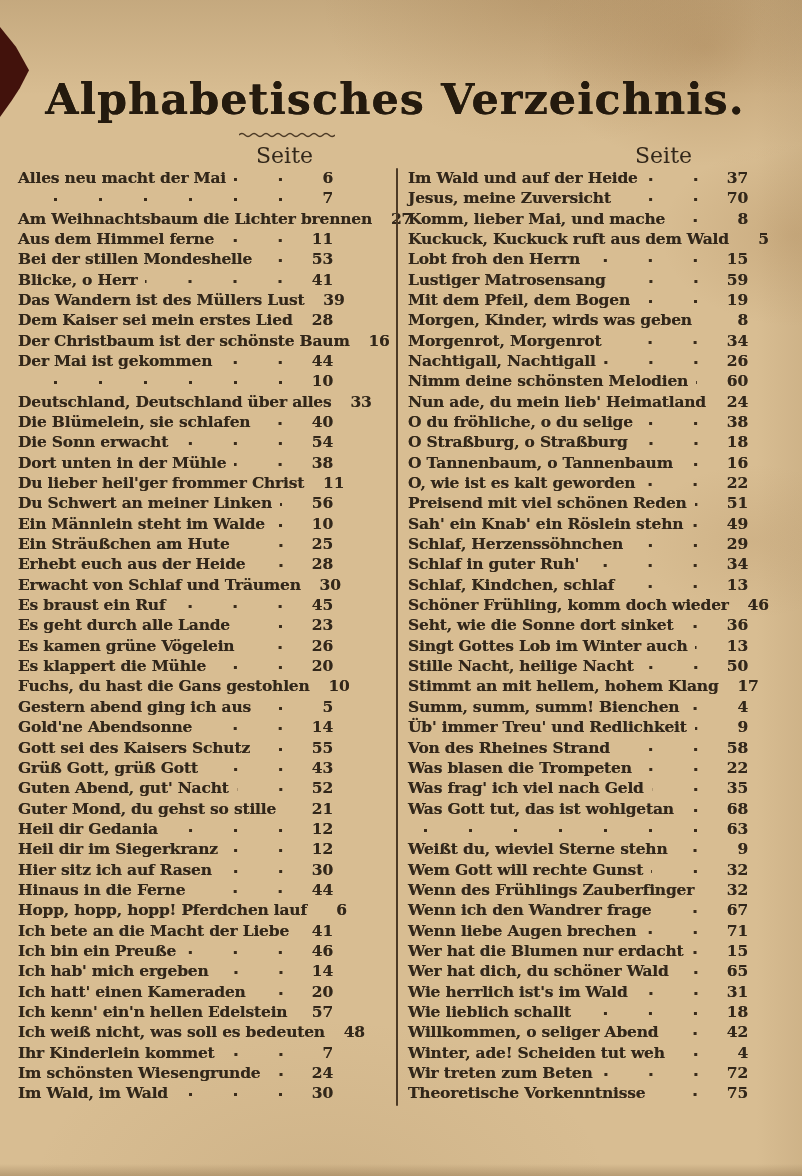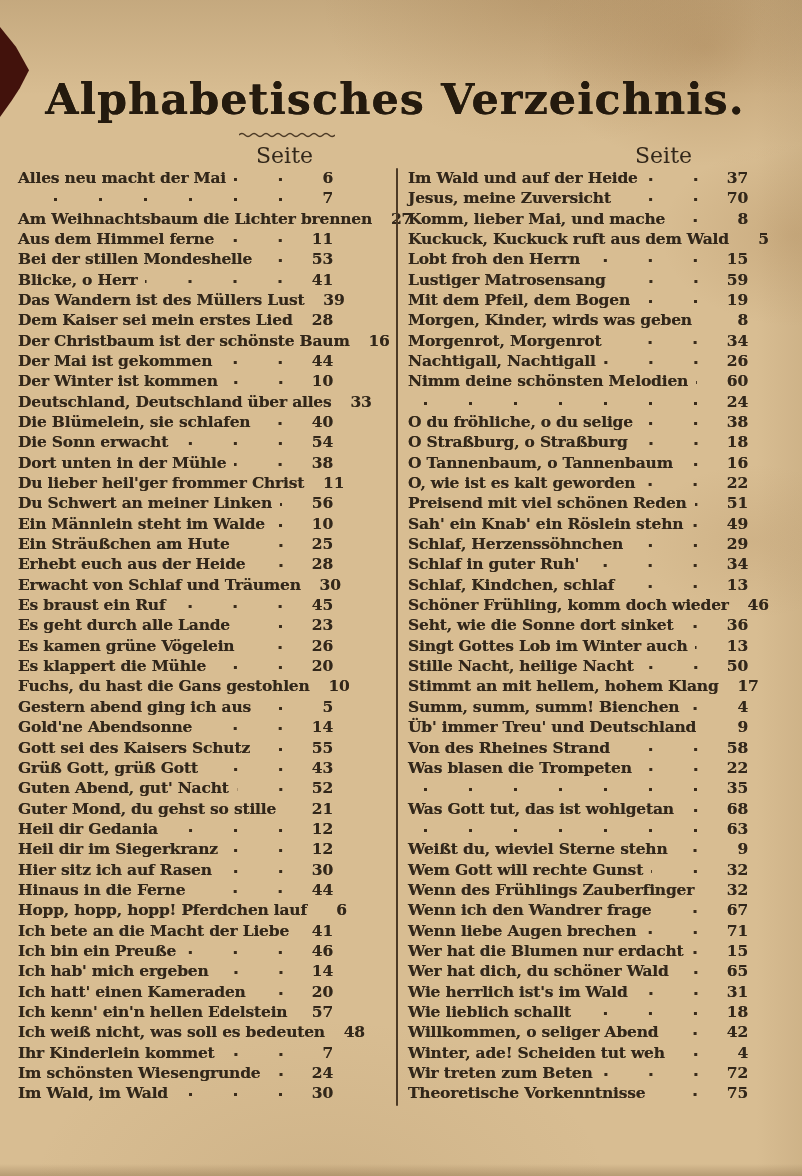--- a/index.html
+++ b/index.html
@@ -139,21 +139,20 @@
             <span class="t">Der Christbaum ist der schönste Baum</span>
             <span class="leader"></span>
             <span class="n">16</span>
           </div>
           <div class="entry">
             <span class="t">Der Mai ist gekommen</span>
             <span class="leader"></span>
             <span class="n">44</span>
           </div>
           <div class="entry">
-            <span class="t">Der Winter ist kommen</span>
             <span class="leader"></span>
             <span class="n">10</span>
           </div>
           <div class="entry">
             <span class="t">Deutschland, Deutschland über alles</span>
             <span class="leader"></span>
             <span class="n">33</span>
           </div>
           <div class="entry">
             <span class="t">Die Blümelein, sie schlafen</span>
@@ -382,20 +381,21 @@
             <span class="t">Nachtigall, Nachtigall</span>
             <span class="leader"></span>
             <span class="n">26</span>
           </div>
           <div class="entry">
             <span class="t">Nimm deine schönsten Melodien</span>
             <span class="leader"></span>
             <span class="n">60</span>
           </div>
           <div class="entry">
+            <span class="t">Nun ade, du mein lieb' Heimatland</span>
             <span class="leader"></span>
             <span class="n">24</span>
           </div>
           <div class="entry">
             <span class="t">O du fröhliche, o du selige</span>
             <span class="leader"></span>
             <span class="n">38</span>
           </div>
           <div class="entry">
             <span class="t">O Straßburg, o Straßburg</span>
@@ -461,35 +461,36 @@
             <span class="t">Stimmt an mit hellem, hohem Klang</span>
             <span class="leader"></span>
             <span class="n">17</span>
           </div>
           <div class="entry">
             <span class="t">Summ, summ, summ! Bienchen</span>
             <span class="leader"></span>
             <span class="n">4</span>
           </div>
           <div class="entry">
-            <span class="t">Üb' immer Treu' und Deutschland</span>
+            <span class="t">Üb' immer Treu' und Redlichkeit</span>
             <span class="leader"></span>
             <span class="n">9</span>
           </div>
           <div class="entry">
             <span class="t">Von des Rheines Strand</span>
             <span class="leader"></span>
             <span class="n">58</span>
           </div>
           <div class="entry">
             <span class="t">Was blasen die Trompeten</span>
             <span class="leader"></span>
             <span class="n">22</span>
           </div>
           <div class="entry">
+            <span class="t">Was frag' ich viel nach Geld</span>
             <span class="leader"></span>
             <span class="n">35</span>
           </div>
           <div class="entry">
             <span class="t">Was Gott tut, das ist wohlgetan</span>
             <span class="leader"></span>
             <span class="n">68</span>
           </div>
           <div class="entry">
             <span class="leader"></span>

